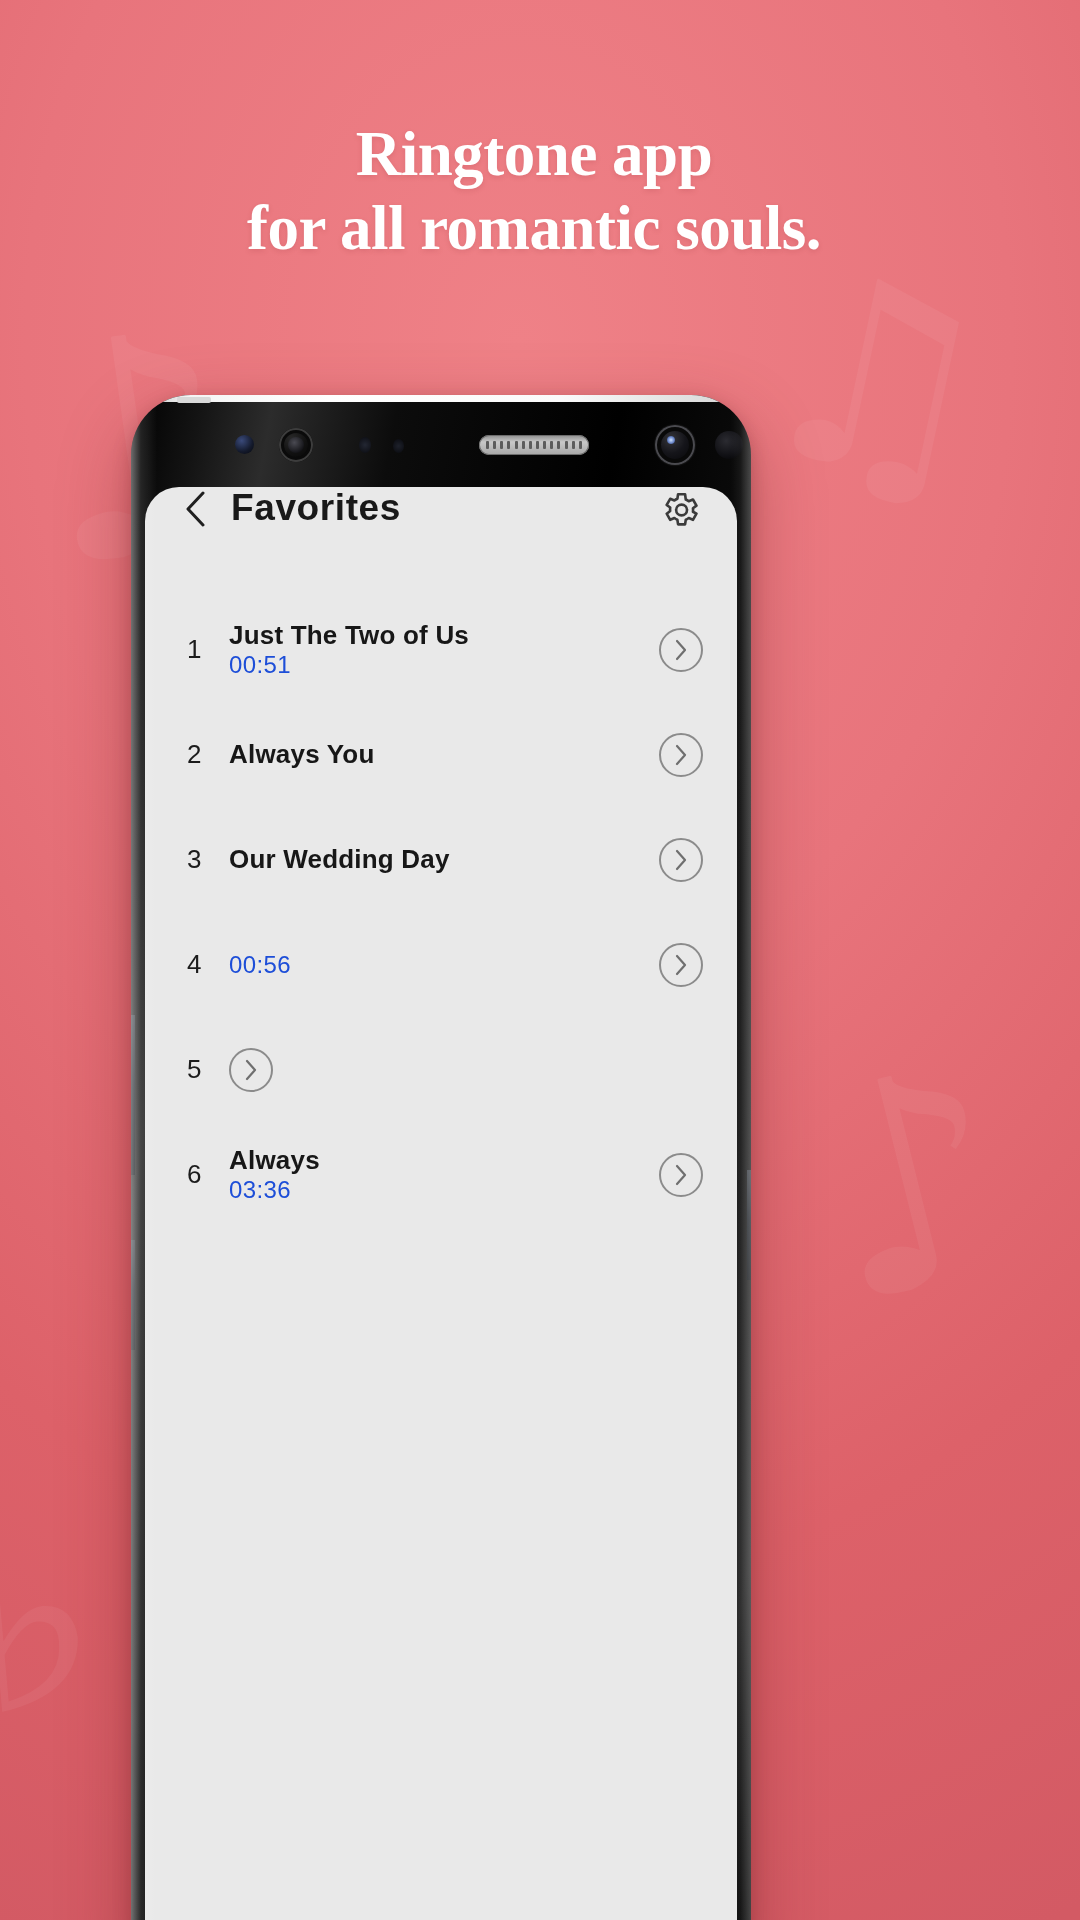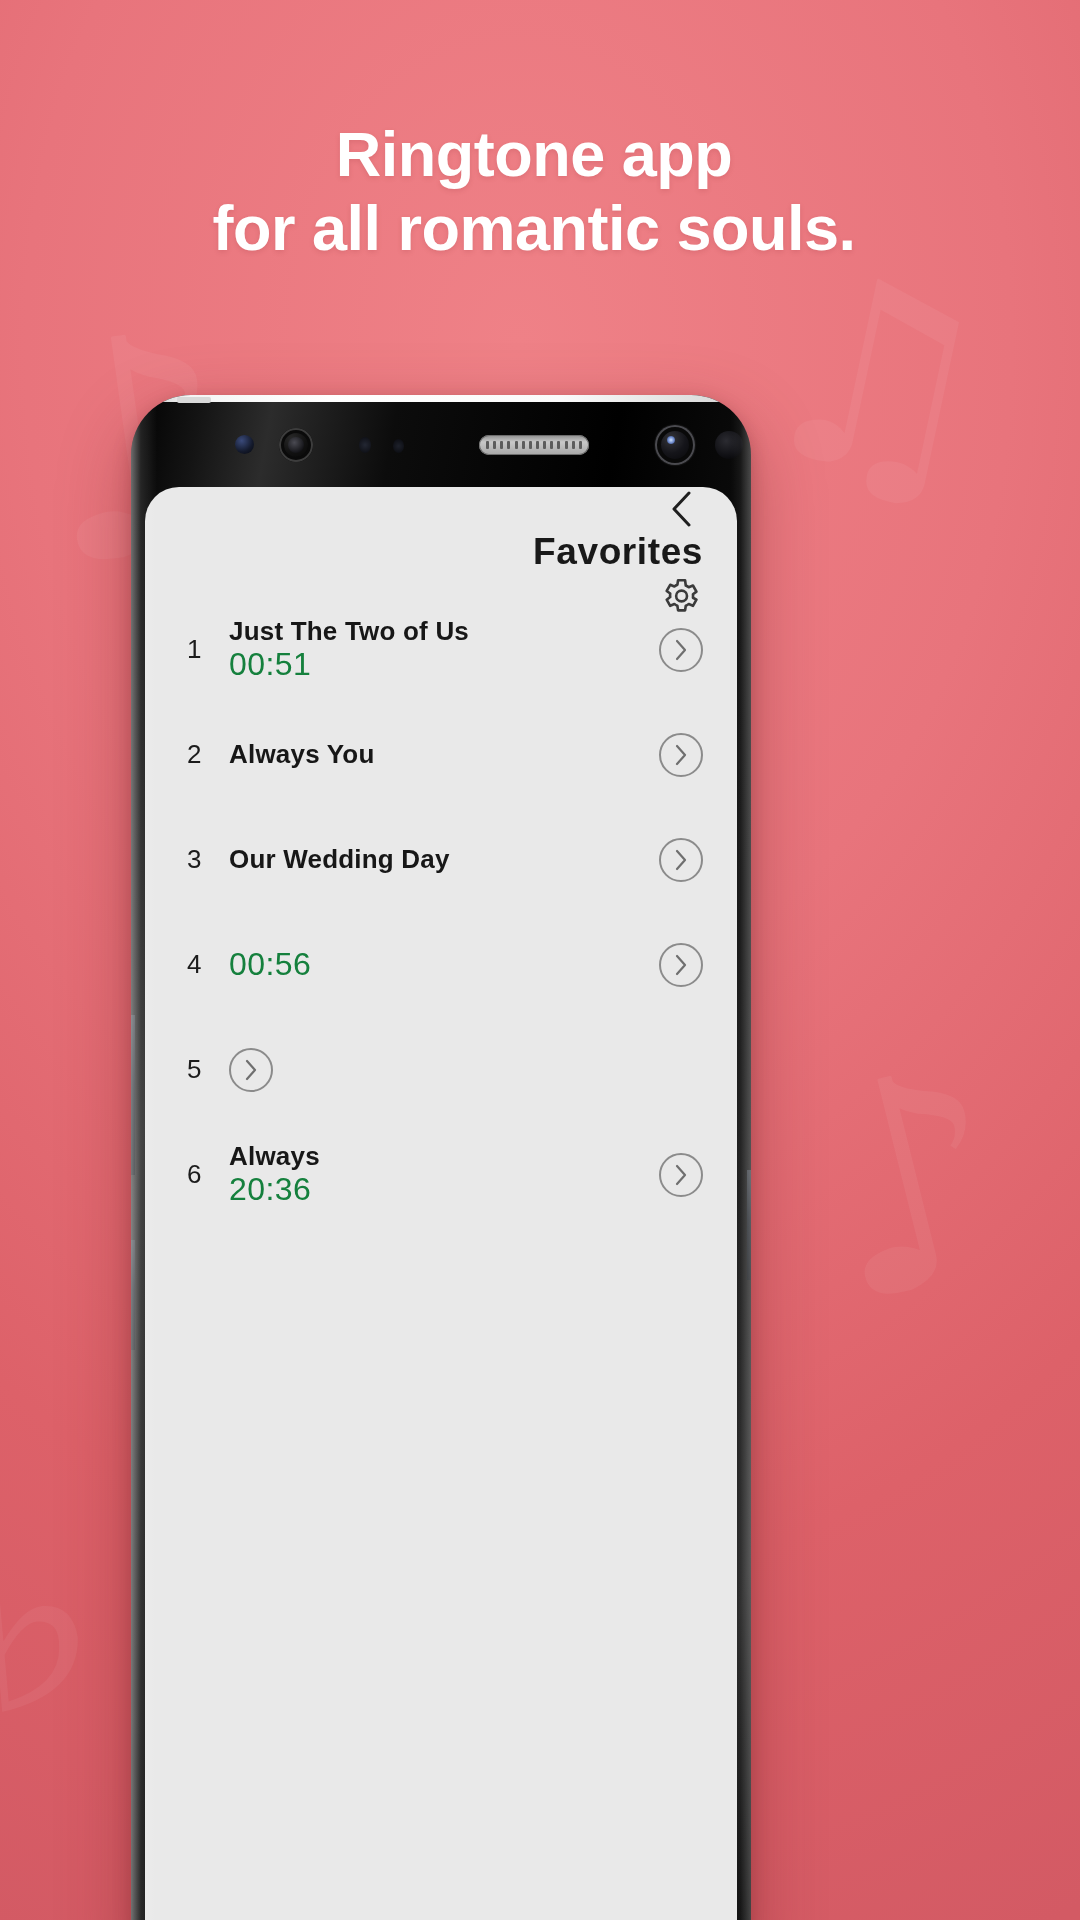--- a/index.html
+++ b/index.html
@@ -34,21 +34,21 @@
   .wm.n5 { left:420px; top:1500px; font-size:240px; transform:rotate(9deg); }
   .wm.n6 { left:-30px; top:1480px; font-size:270px; transform:rotate(-5deg); }
   .wm.n7 { left:600px; top:620px;  font-size:200px; transform:rotate(20deg); }
 
   
   #headline {
     position:absolute;
     left:0; right:12px; top:118px;
     text-align:center;
     color:#ffffff;
-    font-family:Liberation Sans, sans-serif;
+    font-family:Liberation Serif, serif;
     font-weight:bold;
     font-size:63px;
     line-height:1.17;
     letter-spacing:-0.5px;
     text-shadow:0 2px 5px rgba(150,50,55,0.18);
   }
   #headline .l2 { display:block;text-align:center; }
 
   
   #phone {
@@ -143,23 +143,22 @@
     background:#e9e9e9;
     border-radius:34px 34px 0 0;
     overflow:hidden;
   }
 
   
   #app-header {
     position:relative;
     height:110px;
     display:flex;
-    align-items:flex-end;
+    align-items:flex-start;
     padding:0 34px 0 28px;
-    flex-direction:column;
   }
   #back-btn {
     width:44px; height:44px;
     display:flex; align-items:center; justify-content:center;
     flex:0 0 auto;
   }
   #back-btn svg { display:block; }
   #page-title {
     margin-left:14px;
     font-size:37px;
@@ -194,22 +193,22 @@
   .track-title {
     font-size:26px;
     font-weight:bold;
     color:#171717;
     line-height:1.18;
     letter-spacing:0.2px;
     white-space:nowrap;
   }
   .track-time {
     margin-top:0;
-    font-size:32px;
-    color:#15803d;
+    font-size:24px;
+    color:#1d4ed8;
     letter-spacing:0.4px;
   }
   .track-go {
     flex:0 0 auto;
     width:44px; height:44px;
     border:2px solid #8b8b8b;
     border-radius:50%;
     display:flex; align-items:center; justify-content:center;
     background:transparent;
   }
@@ -342,21 +341,21 @@
             <svg width="14" height="22" viewBox="0 0 14 22" aria-hidden="true">
               <path d="M3 2 L11 11 L3 20" fill="none" stroke="#6f6f6f" stroke-width="2.2" stroke-linecap="round" stroke-linejoin="round"></path>
             </svg>
           </div>
         </div>
 
         <div class="track-row">
           <div class="track-index">6</div>
           <div class="track-meta">
             <div class="track-title">Always</div>
-            <div class="track-time">20:36</div>
+            <div class="track-time">03:36</div>
           </div>
           <div class="track-go">
             <svg width="14" height="22" viewBox="0 0 14 22" aria-hidden="true">
               <path d="M3 2 L11 11 L3 20" fill="none" stroke="#6f6f6f" stroke-width="2.2" stroke-linecap="round" stroke-linejoin="round"></path>
             </svg>
           </div>
         </div>
 
       </div>
     </div>

